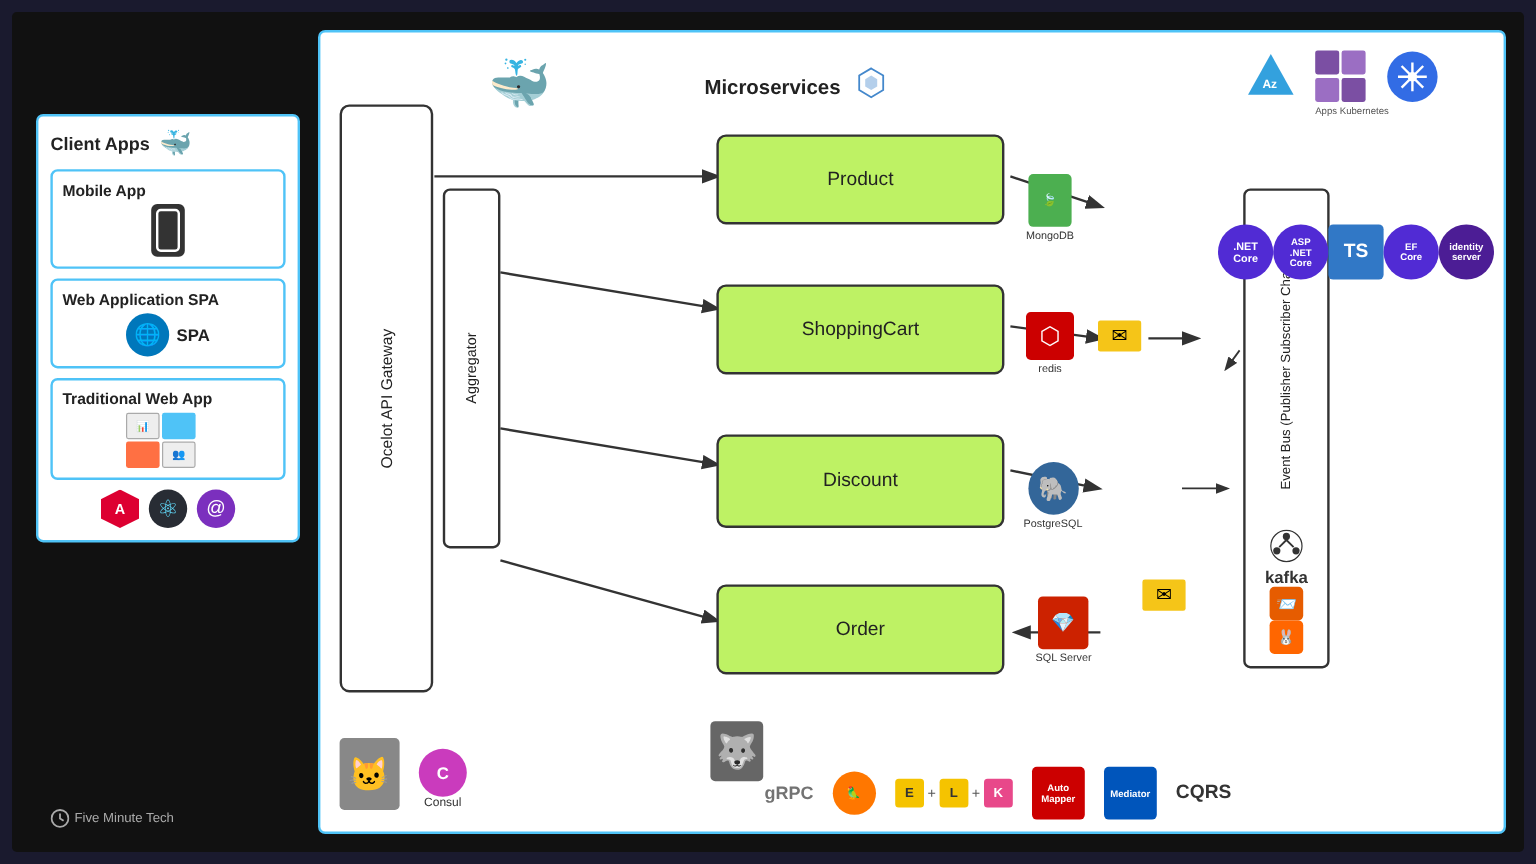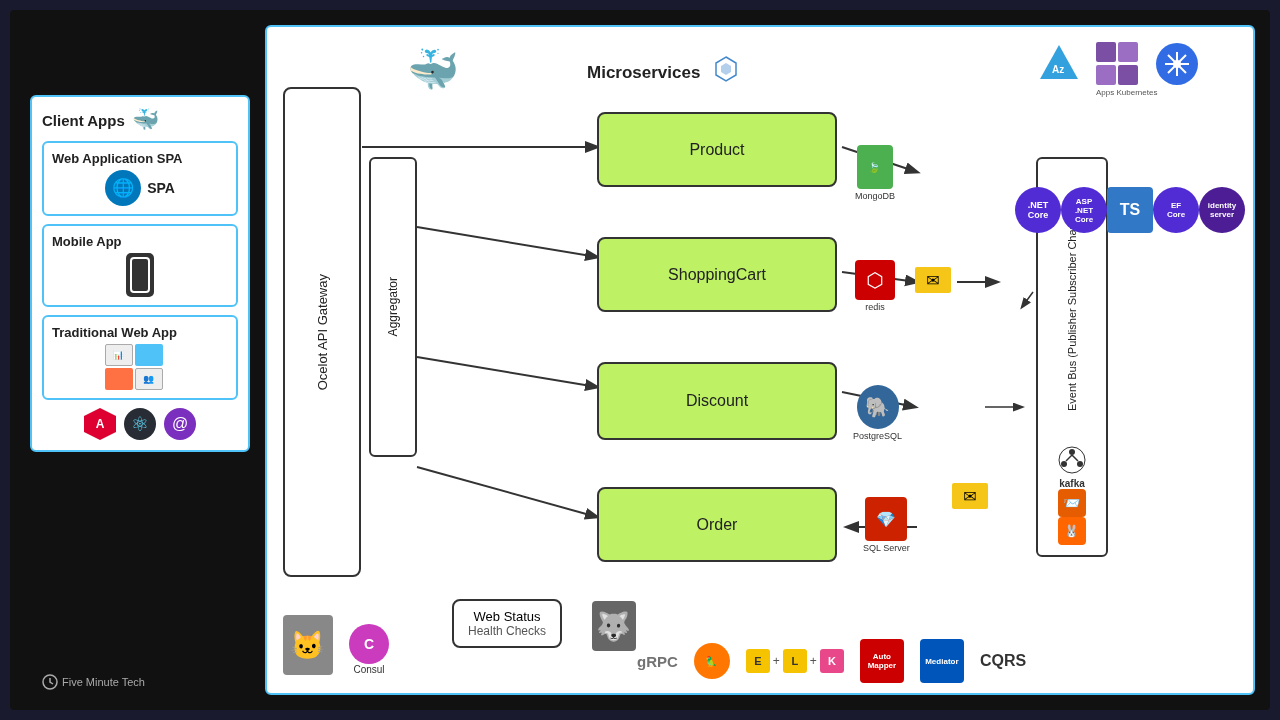--- a/index.html
+++ b/index.html
@@ -201,33 +201,33 @@
 <div class="outer-frame">
 
   <div class="sidebar">
     <div class="sidebar-title">
       <span>Client Apps</span>
 
       <span style="font-size:22px;">🐳</span>
     </div>
 
     <div class="sidebar-item">
-      <div class="sidebar-item-label">Web Application SPA</div>
-      <div class="sidebar-icon-row">
-        <div class="globe-icon">🌐</div>
-        <div class="spa-label">SPA</div>
-      </div>
-    </div>
-
-    <div class="sidebar-item">
       <div class="sidebar-item-label">Mobile App</div>
       <div class="sidebar-icon-row">
         <div class="phone-icon">
           <div style="width:20px;height:36px;background:#333;border-radius:4px;border:2px solid #fff;"></div>
         </div>
+      </div>
+    </div>
+
+    <div class="sidebar-item">
+      <div class="sidebar-item-label">Web Application SPA</div>
+      <div class="sidebar-icon-row">
+        <div class="globe-icon">🌐</div>
+        <div class="spa-label">SPA</div>
       </div>
     </div>
 
     <div class="sidebar-item">
       <div class="sidebar-item-label">Traditional Web App</div>
       <div class="sidebar-icon-row">
         <div style="display:flex;gap:2px;flex-wrap:wrap;width:70px;">
           <div style="width:28px;height:22px;background:#eee;border:1px solid #aaa;border-radius:2px;display:flex;align-items:center;justify-content:center;font-size:9px;">📊</div>
           <div style="width:28px;height:22px;background:#4fc3f7;border-radius:2px;"></div>
           <div style="width:28px;height:22px;background:#ff7043;border-radius:2px;"></div>
@@ -379,32 +379,28 @@
 
       <div style="display:flex;flex-direction:column;align-items:center;gap:4px;">
         <svg width="28" height="28" viewBox="0 0 28 28">
           <circle cx="14" cy="14" r="13" fill="none" stroke="#333" stroke-width="1"></circle>
           <circle cx="14" cy="6" r="3" fill="#333"></circle>
           <circle cx="22" cy="18" r="3" fill="#333"></circle>
           <circle cx="6" cy="18" r="3" fill="#333"></circle>
           <line x1="14" y1="9" x2="20" y2="15" stroke="#333" stroke-width="1.5"></line>
           <line x1="14" y1="9" x2="8" y2="15" stroke="#333" stroke-width="1.5"></line>
         </svg>
-        <span style="font-size:10px;font-weight:bold;color:#333;">kafka</span>
+        <span style="font-size:14px;font-weight:bold;color:#333;">kafka</span>
       </div>
 
       <div style="width:28px;height:28px;background:#e65c00;border-radius:4px;display:flex;align-items:center;justify-content:center;color:white;font-size:14px;">📨</div>
 
       <div style="width:28px;height:28px;background:#ff6600;border-radius:4px;display:flex;align-items:center;justify-content:center;color:white;font-size:12px;">🐰</div>
     </div>
 
-    <div class="webstatus-box" style="position:absolute;bottom:45px;left:185px;border:2px solid #333;border-radius:8px;padding:8px 14px;background:white;text-align:center;">
-      <div style="font-size:13px;font-weight:500;">Web Status</div>
-      <div style="font-size:12px;color:#555;">Health Checks</div>
-    </div>
 
     <div style="position:absolute;bottom:18px;left:16px;display:flex;gap:16px;align-items:flex-end;">
 
       <div style="width:50px;height:60px;background:#888;border-radius:4px;display:flex;align-items:center;justify-content:center;font-size:28px;">🐱</div>
       <div style="display:flex;flex-direction:column;align-items:center;">
         <div style="width:40px;height:40px;background:#ca3bbd;border-radius:50%;display:flex;align-items:center;justify-content:center;color:white;font-size:14px;font-weight:bold;">C</div>
         <span style="font-size:10px;color:#333;">Consul</span>
       </div>
     </div>
 

